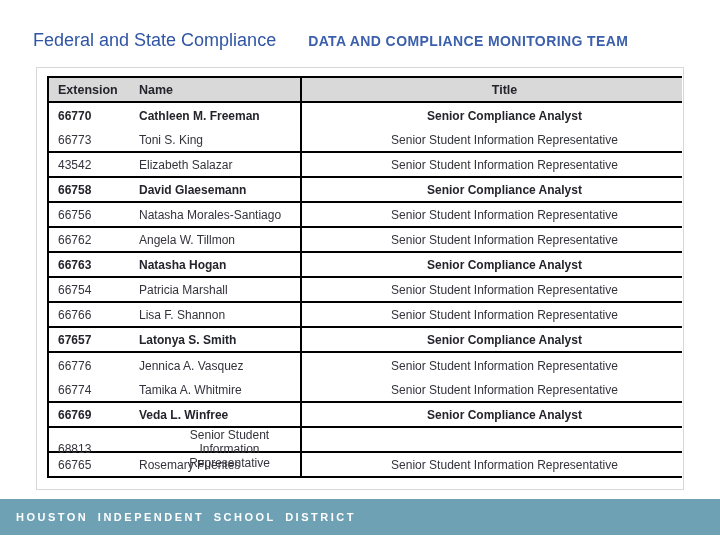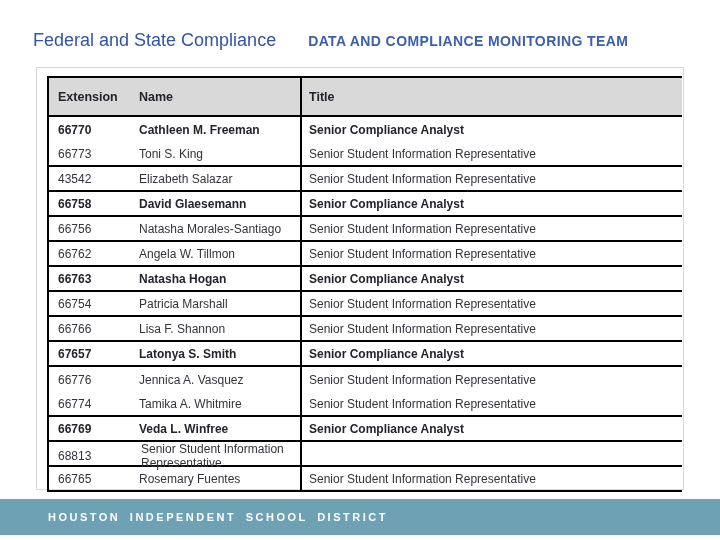--- a/index.html
+++ b/index.html
@@ -51,44 +51,44 @@
     border-bottom:2px solid var(--grid-line,#000);
     font-size:12px;
     color:var(--text,#33333C);
   }
   .row.no-divider { border-bottom:none; }
   .row.bold {
     font-weight:bold;
     color:var(--text-bold,#24242C);
   }
   .row.header {
-    height:41px;
+    height:27px;
     background:var(--header-bg,#D9D9D9);
     border-top:2px solid var(--grid-line,#000);
     font-weight:bold;
     font-size:12.5px;
     color:var(--text-bold,#24242C);
   }
   .cell-ext   { padding-left:9px; }
   .cell-name  { padding-left:7px; }
-  .cell-title { padding-left:9px; }
+  .cell-title { padding-left:27px;text-align:center; }
   .vline {
     position:absolute; left:251px; top:0; bottom:0;
     width:2px; background:var(--grid-line,#000);
   }
 
   
   .footer-band {
     position:absolute; left:0; top:499px;
     width:720px; height:36px;
     background:var(--footer-band,#6FA1B5);
     display:flex; align-items:center;
   }
   .footer-text {
-    margin-left:48px;
+    margin-left:16px;
     color:var(--footer-text,#FFFFFF);
     font-size:11px; font-weight:bold;
     letter-spacing:2.5px; word-spacing:4px;
     white-space:nowrap;
   }
 </style>
 </head>
 <body>
 
 <div class="slide">

